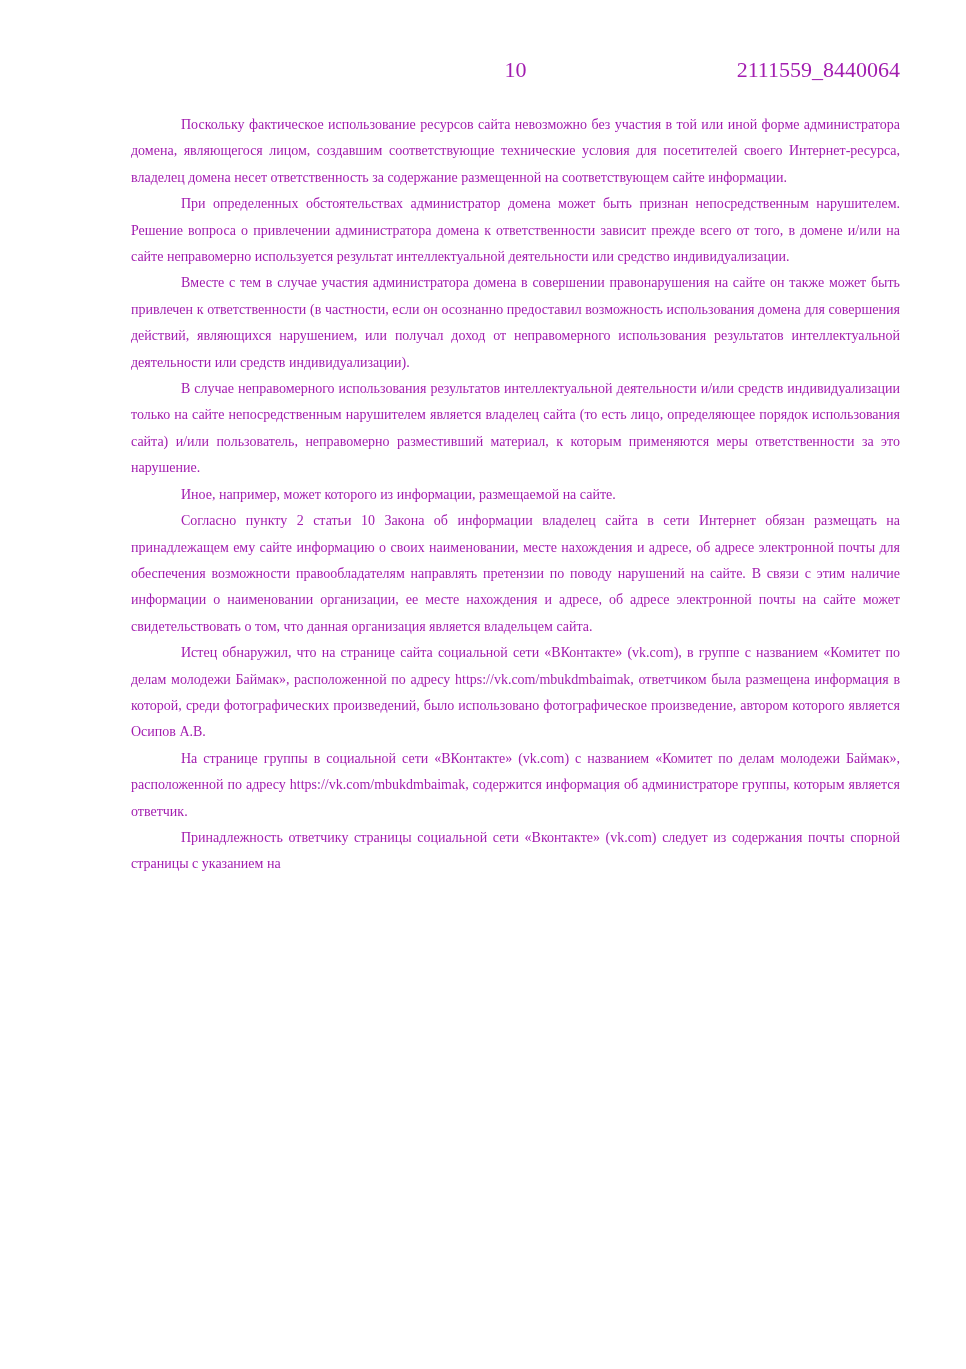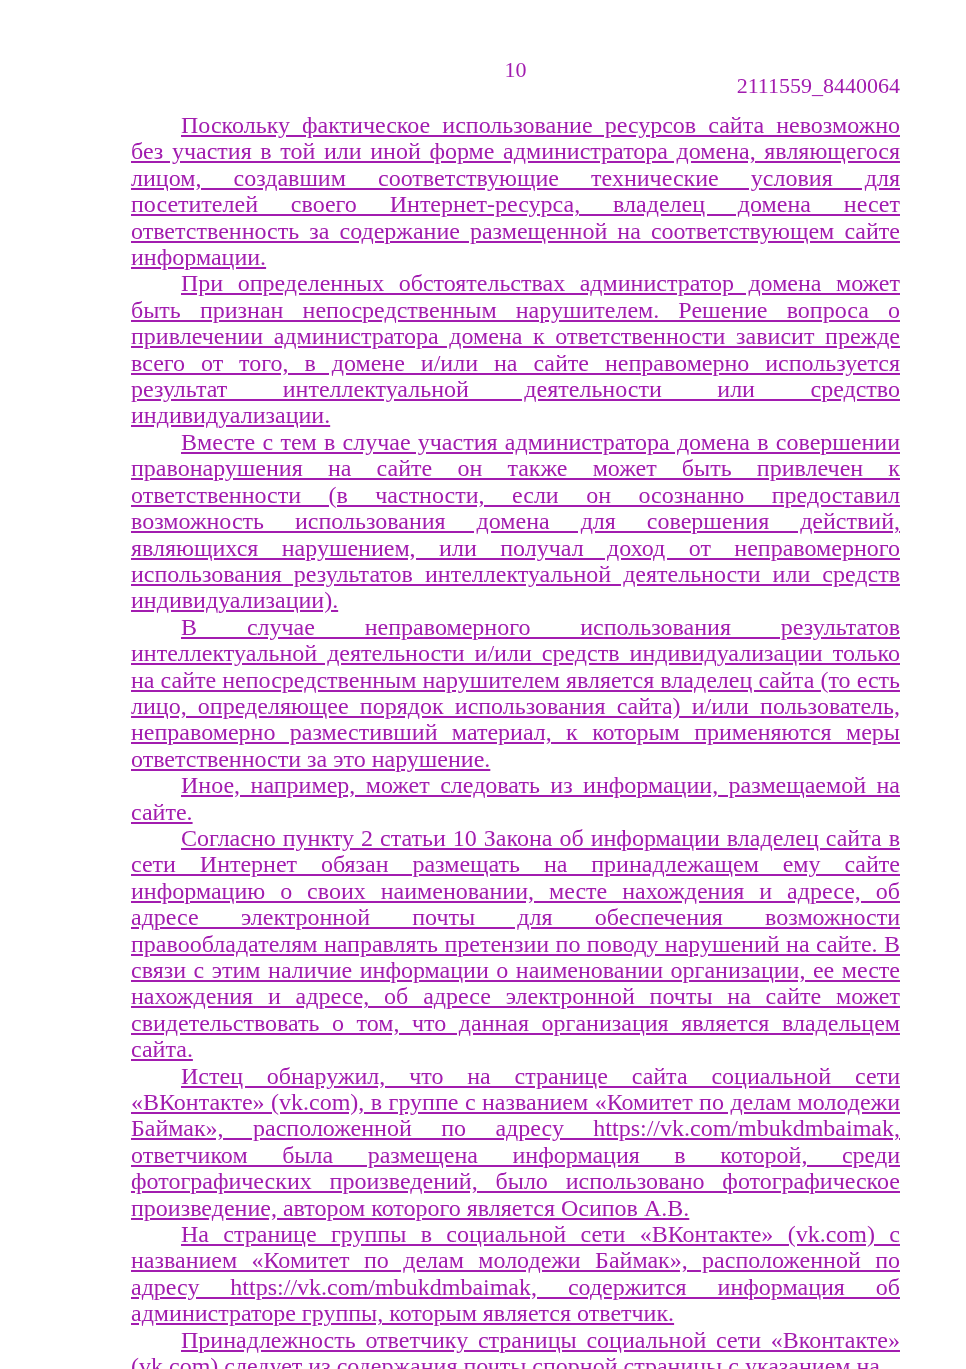--- a/index.html
+++ b/index.html
@@ -30,54 +30,52 @@
     left: 0;
     top: 0;
     width: 100%;
     text-align: center;
   }
   .doc-id {
     position: absolute;
     right: 0;
     top: 0;
     white-space: nowrap;
-    margin-top: 16px;
   }
   .doc-body {
     position: absolute;
     top: 112px;
     left: 131px;
     width: 769px;
   }
   .doc-body p {
     margin: 0;
     padding: 0;
-    font-size: 24px;
+    font-size: 14px;
     line-height: 26.4px;
     text-align: justify;
     text-indent: 50px;
     overflow-wrap: break-word;
-    text-decoration: underline;
   }
 </style>
 </head>
 <body>
 
 <div class="page">
 
   <div class="page-header">
     <span class="page-number">10</span>
     <span class="doc-id">2111559_8440064</span>
   </div>
 
   <div class="doc-body">
     <p>Поскольку фактическое использование ресурсов сайта невозможно без участия в той или иной форме администратора домена, являющегося лицом, создавшим соответствующие технические условия для посетителей своего Интернет-ресурса, владелец домена несет ответственность за содержание размещенной на соответствующем сайте информации.</p>
     <p>При определенных обстоятельствах администратор домена может быть признан непосредственным нарушителем. Решение вопроса о привлечении администратора домена к ответственности зависит прежде всего от того, в домене и/или на сайте неправомерно используется результат интеллектуальной деятельности или средство индивидуализации.</p>
     <p>Вместе с тем в случае участия администратора домена в совершении правонарушения на сайте он также может быть привлечен к ответственности (в частности, если он осознанно предоставил возможность использования домена для совершения действий, являющихся нарушением, или получал доход от неправомерного использования результатов интеллектуальной деятельности или средств индивидуализации).</p>
     <p>В случае неправомерного использования результатов интеллектуальной деятельности и/или средств индивидуализации только на сайте непосредственным нарушителем является владелец сайта (то есть лицо, определяющее порядок использования сайта) и/или пользователь, неправомерно разместивший материал, к которым применяются меры ответственности за это нарушение.</p>
-    <p>Иное, например, может следовать из информации, размещаемой на сайте.</p>
+    <p>Иное, например, может которого из информации, размещаемой на сайте.</p>
     <p>Согласно пункту 2 статьи 10 Закона об информации владелец сайта в сети Интернет обязан размещать на принадлежащем ему сайте информацию о своих наименовании, месте нахождения и адресе, об адресе электронной почты для обеспечения возможности правообладателям направлять претензии по поводу нарушений на сайте. В связи с этим наличие информации о наименовании организации, ее месте нахождения и адресе, об адресе электронной почты на сайте может свидетельствовать о том, что данная организация является владельцем сайта.</p>
     <p>Истец обнаружил, что на странице сайта социальной сети «ВКонтакте» (vk.com), в группе с названием «Комитет по делам молодежи Баймак», расположенной по адресу https://vk.com/mbukdmbaimak, ответчиком была размещена информация в которой, среди фотографических произведений, было использовано фотографическое произведение, автором которого является Осипов А.В.</p>
     <p>На странице группы в социальной сети «ВКонтакте» (vk.com) с названием «Комитет по делам молодежи Баймак», расположенной по адресу https://vk.com/mbukdmbaimak, содержится информация об администраторе группы, которым является ответчик.</p>
     <p>Принадлежность ответчику страницы социальной сети «Вконтакте» (vk.com) следует из содержания почты спорной страницы с указанием на</p>
   </div>
 
 </div>
 
 </body></html>

